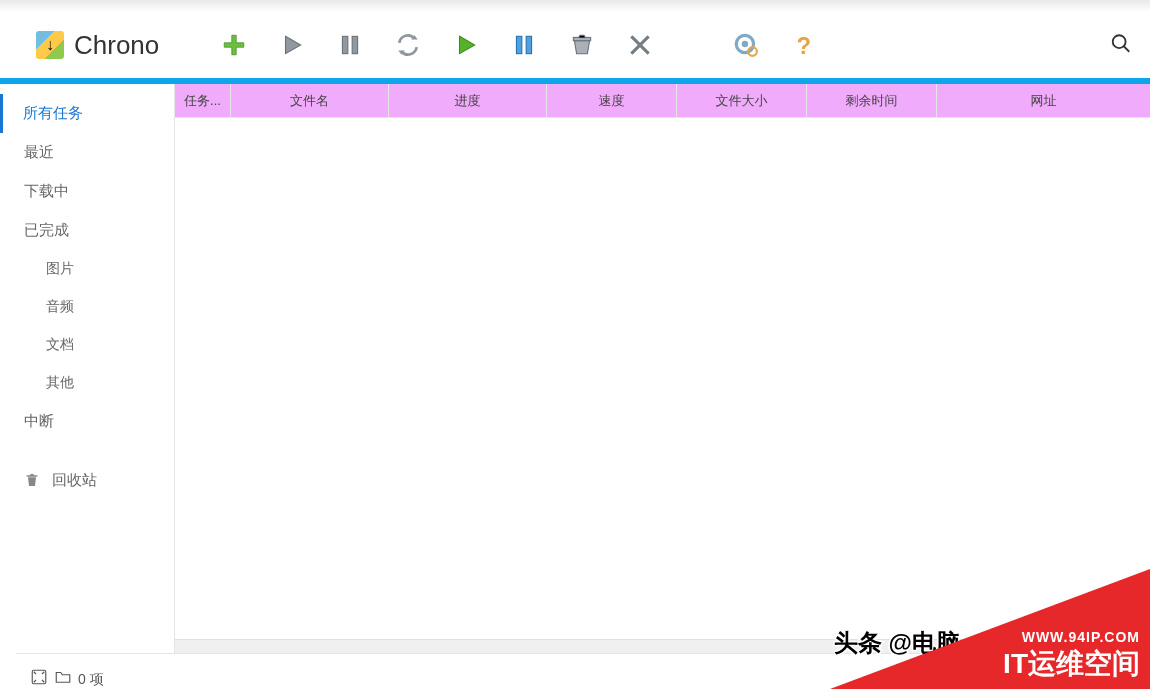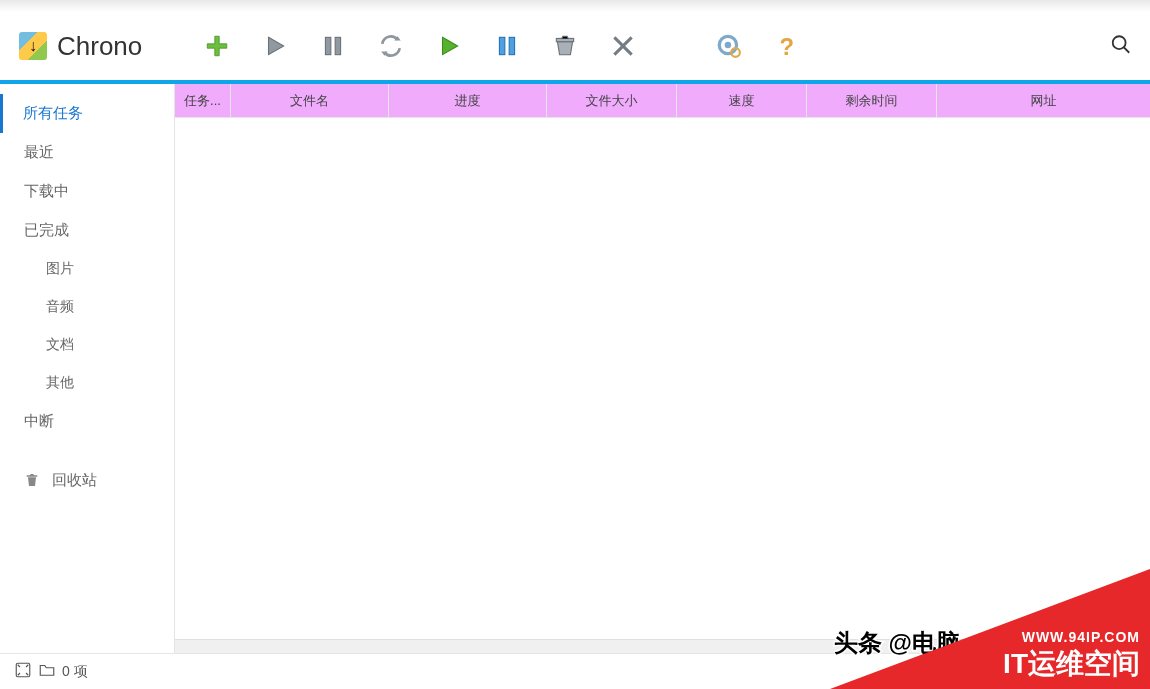--- a/index.html
+++ b/index.html
@@ -14,22 +14,22 @@
       position: relative;
     }
     .top-shadow {
       height: 12px;
       background: linear-gradient(to bottom, #e8e8e8, #fff);
     }
     .header {
       display: flex;
       align-items: center;
       height: 72px;
-      padding: 0 19px;
-      border-bottom: 4px solid #0ea5e9;
+      padding: 0 36px;
+      border-bottom: 6px solid #0ea5e9;
       position: relative;
     }
     .logo-block {
       display: flex;
       align-items: center;
       gap: 10px;
     }
     .logo-mark {
       width: 28px;
       height: 28px;
@@ -134,26 +134,26 @@
     }
     .tbody { flex: 1; background: #fff; overflow: auto; }
     .hscroll {
       height: 14px;
       background: #f0f0f0;
       border-top: 1px solid #e0e0e0;
     }
     .status-bar {
       position: absolute;
       bottom: 0;
-      left: 0;
+      left: 16px;
       right: 0;
       height: 36px;
       border-top: 1px solid #e5e5e5;
       display: flex;
-      align-items: center;
+      align-items: flex-end;
       gap: 6px;
       padding: 0 14px;
       background: #fff;
     }
     .sb-icon svg { width: 18px; height: 18px; fill: none; stroke: #555; stroke-width: 1.5; }
     .sb-text { color: #555; font-size: 14px; }
 
     .watermark1 {
       position: absolute;
       bottom: 30px;
@@ -291,22 +291,22 @@
         </svg>
       <span>回收站</span>
     </div>
   </div>
 
   <div class="main">
     <div class="thead">
       <div class="th" style="width:56px">任务...</div>
       <div class="th" style="width:158px">文件名</div>
       <div class="th" style="width:158px">进度</div>
+      <div class="th" style="width:130px">速度</div>
       <div class="th" style="width:130px">文件大小</div>
-      <div class="th" style="width:130px">速度</div>
       <div class="th" style="width:130px">剩余时间</div>
       <div class="th" style="flex:1;border-right:none">网址</div>
     </div>
     <div class="tbody"></div>
     <div class="hscroll"></div>
   </div>
 </div>
 
 <div class="status-bar">
   <span class="sb-icon">

